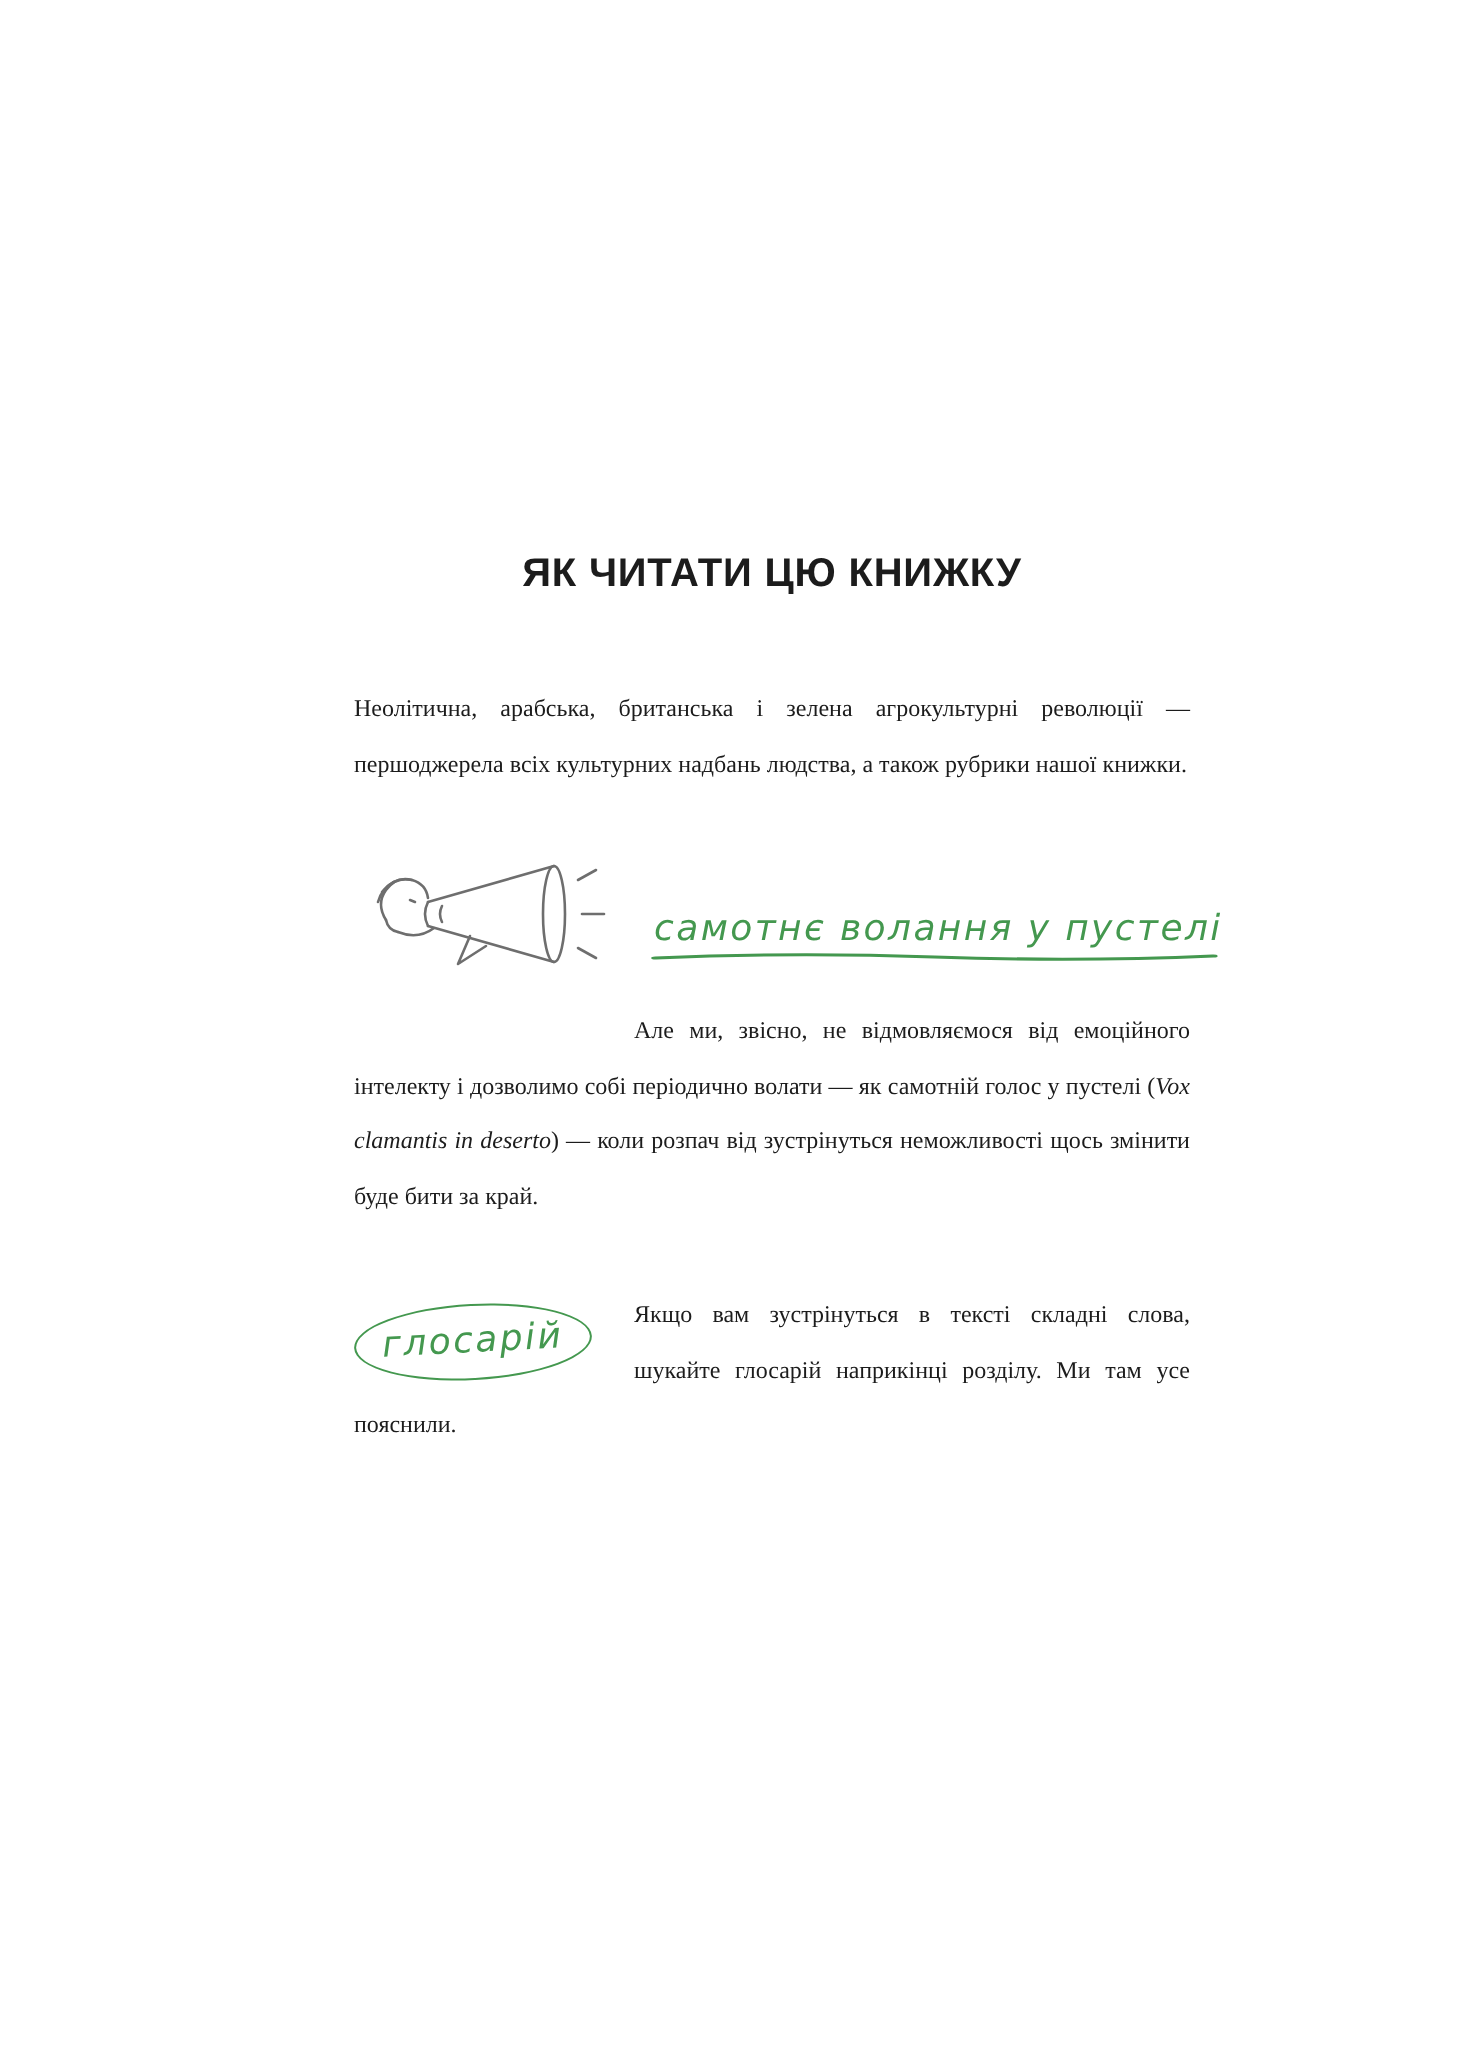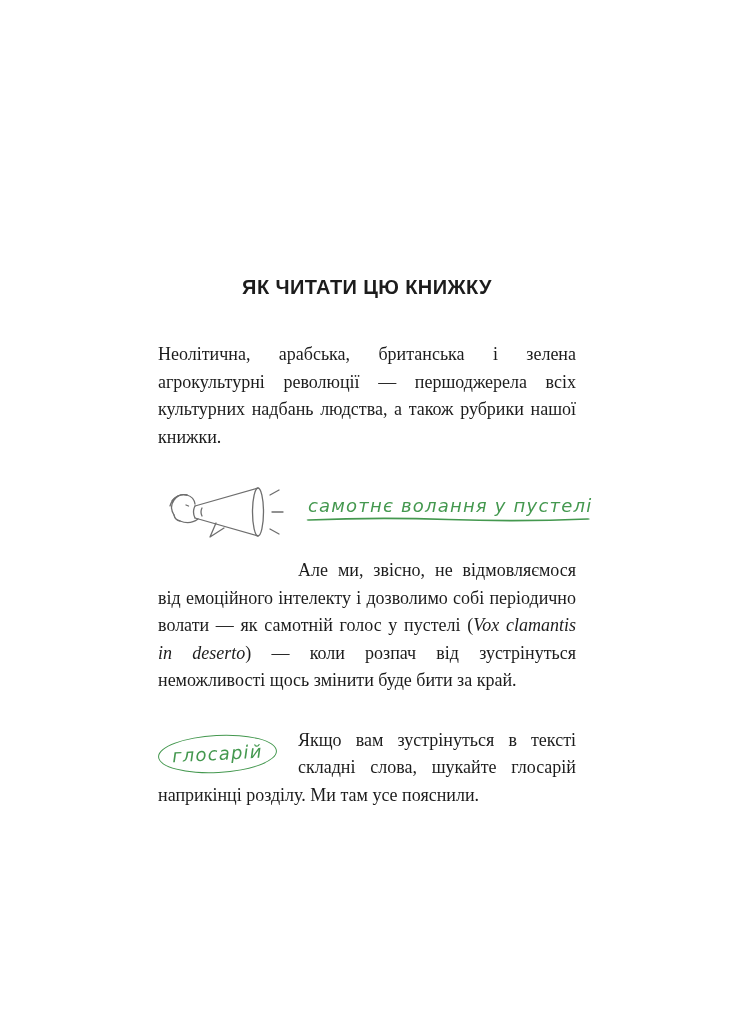--- a/index.html
+++ b/index.html
@@ -3,44 +3,45 @@
 <meta charset="utf-8">
 <style>
   html,body { margin:0; padding:0; background:#ffffff; }
   .page {
     position:relative;
     width:635px; height:1024px;
     background:#ffffff;
     font-family:"Liberation Serif", serif;
     color:#1c1c1c;
     overflow:hidden;
+    margin-left:19px;
   }
   .content {
     position:absolute;
     left:158px; top:276px;
     width:418px;
   }
   .title {
     font-family:"Liberation Sans", sans-serif;
     font-size:20px;
     font-weight:700;
     letter-spacing:0.4px;
     text-align:center;
     margin:0 0 42px 0;
   }
   .body-par {
-    font-size:18px;
+    font-size:12px;
     line-height:27.5px;
     text-align:justify;
     margin:0;
   }
   .para1 { margin-bottom:30px; }
   .note-row {
     display:flex;
-    align-items:center;
+    align-items:flex-end;
     margin:6px 0 4px 0;
     height:72px;
   }
   .sketch-box { flex:0 0 140px; width:140px; height:72px; }
   .sketch-box svg { display:block; }
   .green-note {
     position:relative;
     margin-left:10px;
     margin-bottom:16px;
     color:#44984f;

